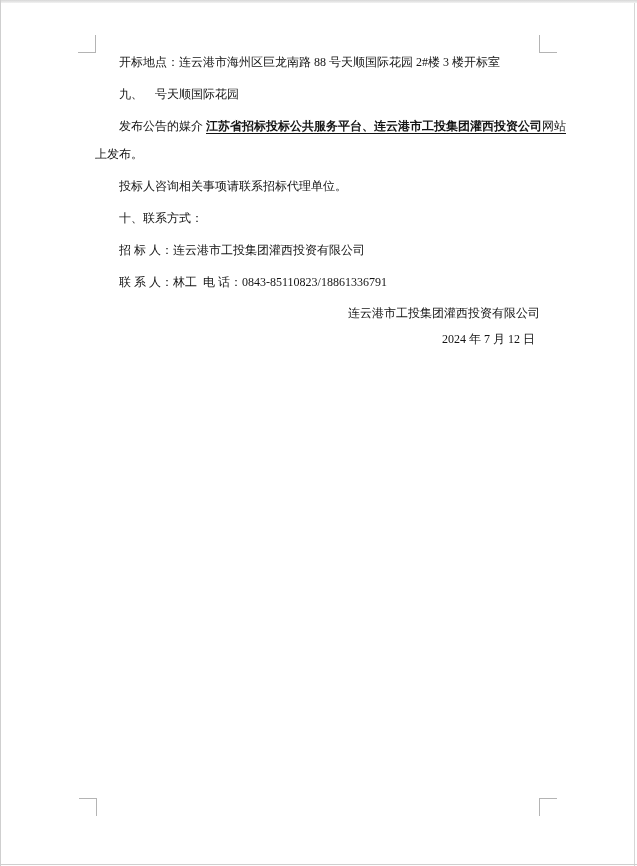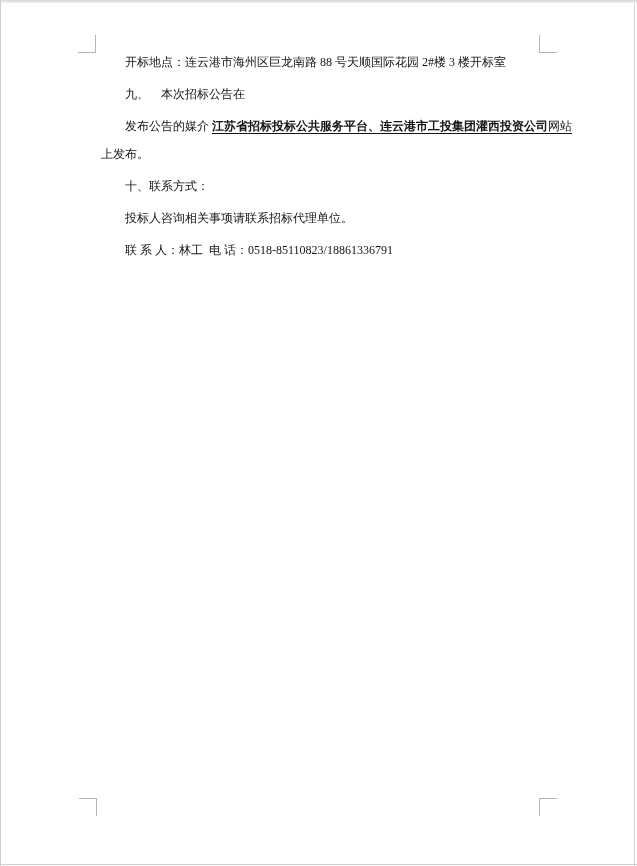--- a/index.html
+++ b/index.html
@@ -38,21 +38,21 @@
     width: 17px;
     height: 17px;
   }
   .crop-tl { left: 78px; top: 35px;  border-right: 1px solid #b4b4b4; border-bottom: 1px solid #b4b4b4; }
   .crop-tr { left: 539px; top: 35px; border-left: 1px solid #b4b4b4;  border-bottom: 1px solid #b4b4b4; }
   .crop-bl { left: 79px; top: 798px; border-right: 1px solid #b4b4b4; border-top: 1px solid #b4b4b4; }
   .crop-br { left: 539px; top: 798px; border-left: 1px solid #b4b4b4; border-top: 1px solid #b4b4b4; }
   
   .content {
     position: absolute;
-    left: 101px;
+    left: 95px;
     top: 48px;
     width: 445px;
     font-size: 12px;
   }
   .para {
     margin: 0 0 4px 0;
     line-height: 28px;
     white-space: pre-wrap;
   }
   .indent { text-indent: 24px; }
@@ -87,28 +87,33 @@
 
 <div class="crop crop-tl"></div>
 <div class="crop crop-tr"></div>
 <div class="crop crop-bl"></div>
 <div class="crop crop-br"></div>
 
 <div class="content">
 
   <p class="para indent">开标地点：连云港市海州区巨龙南路 88 号天顺国际花园 2#楼 3 楼开标室</p>
 
-  <p class="para indent">九、　本次招标公告在</p>
+  <p class="para indent">九、　号天顺国际花园</p>
 
   <p class="para indent"><span class="nowrap"><span>发布公告的媒介 </span><span class="bold-underline">江苏省招标投标公共服务平台、连云港市工投集团灌西投资公司</span><span class="underline">网站</span></span><br><span>上发布。</span></p>
 
+  <p class="para indent">投标人咨询相关事项请联系招标代理单位。</p>
+
   <p class="para indent">十、联系方式：</p>
 
-  <p class="para indent">投标人咨询相关事项请联系招标代理单位。</p>
+  <p class="para indent">招 标 人：连云港市工投集团灌西投资有限公司</p>
 
 
 
 
+  <p class="para indent">联 系 人：林工  电 话：0843-85110823/18861336791</p>
 
-  <p class="para indent">联 系 人：林工  电 话：0518-85110823/18861336791</p>
-
+  <div class="sig-block">
+    <p class="sig">连云港市工投集团灌西投资有限公司</p>
+    <p class="sig sig-date">2024 年 7 月 12 日</p>
+  </div>
 
 </div>
 
 </body></html>

